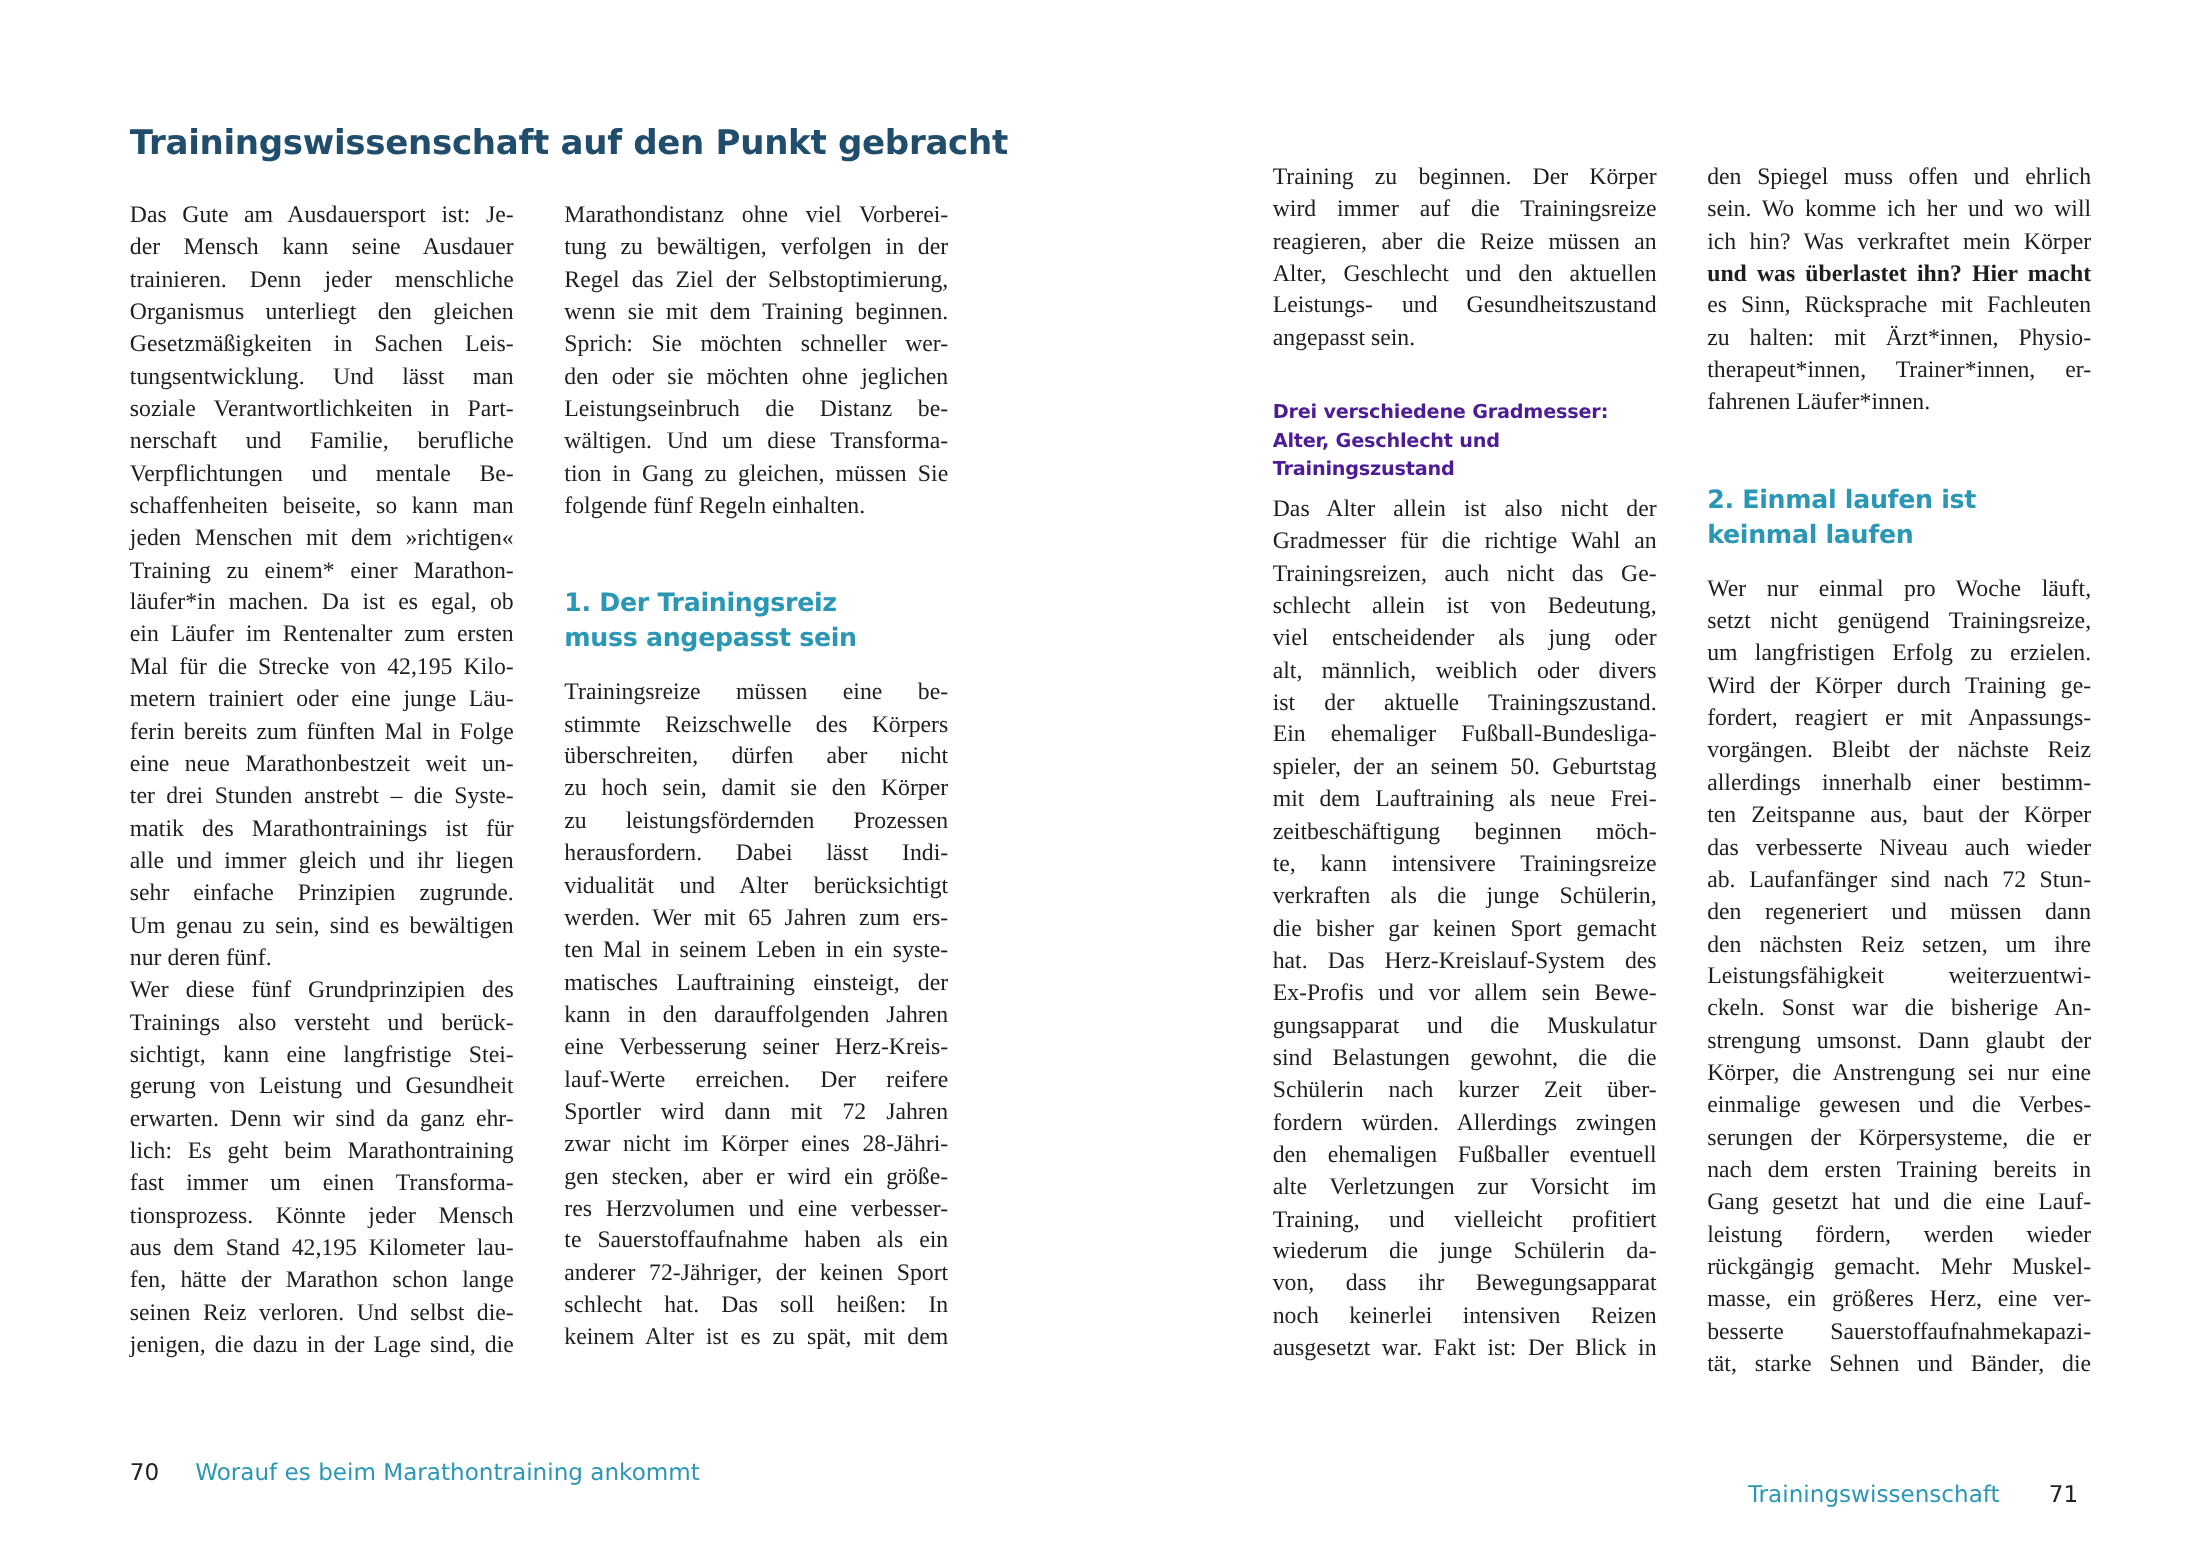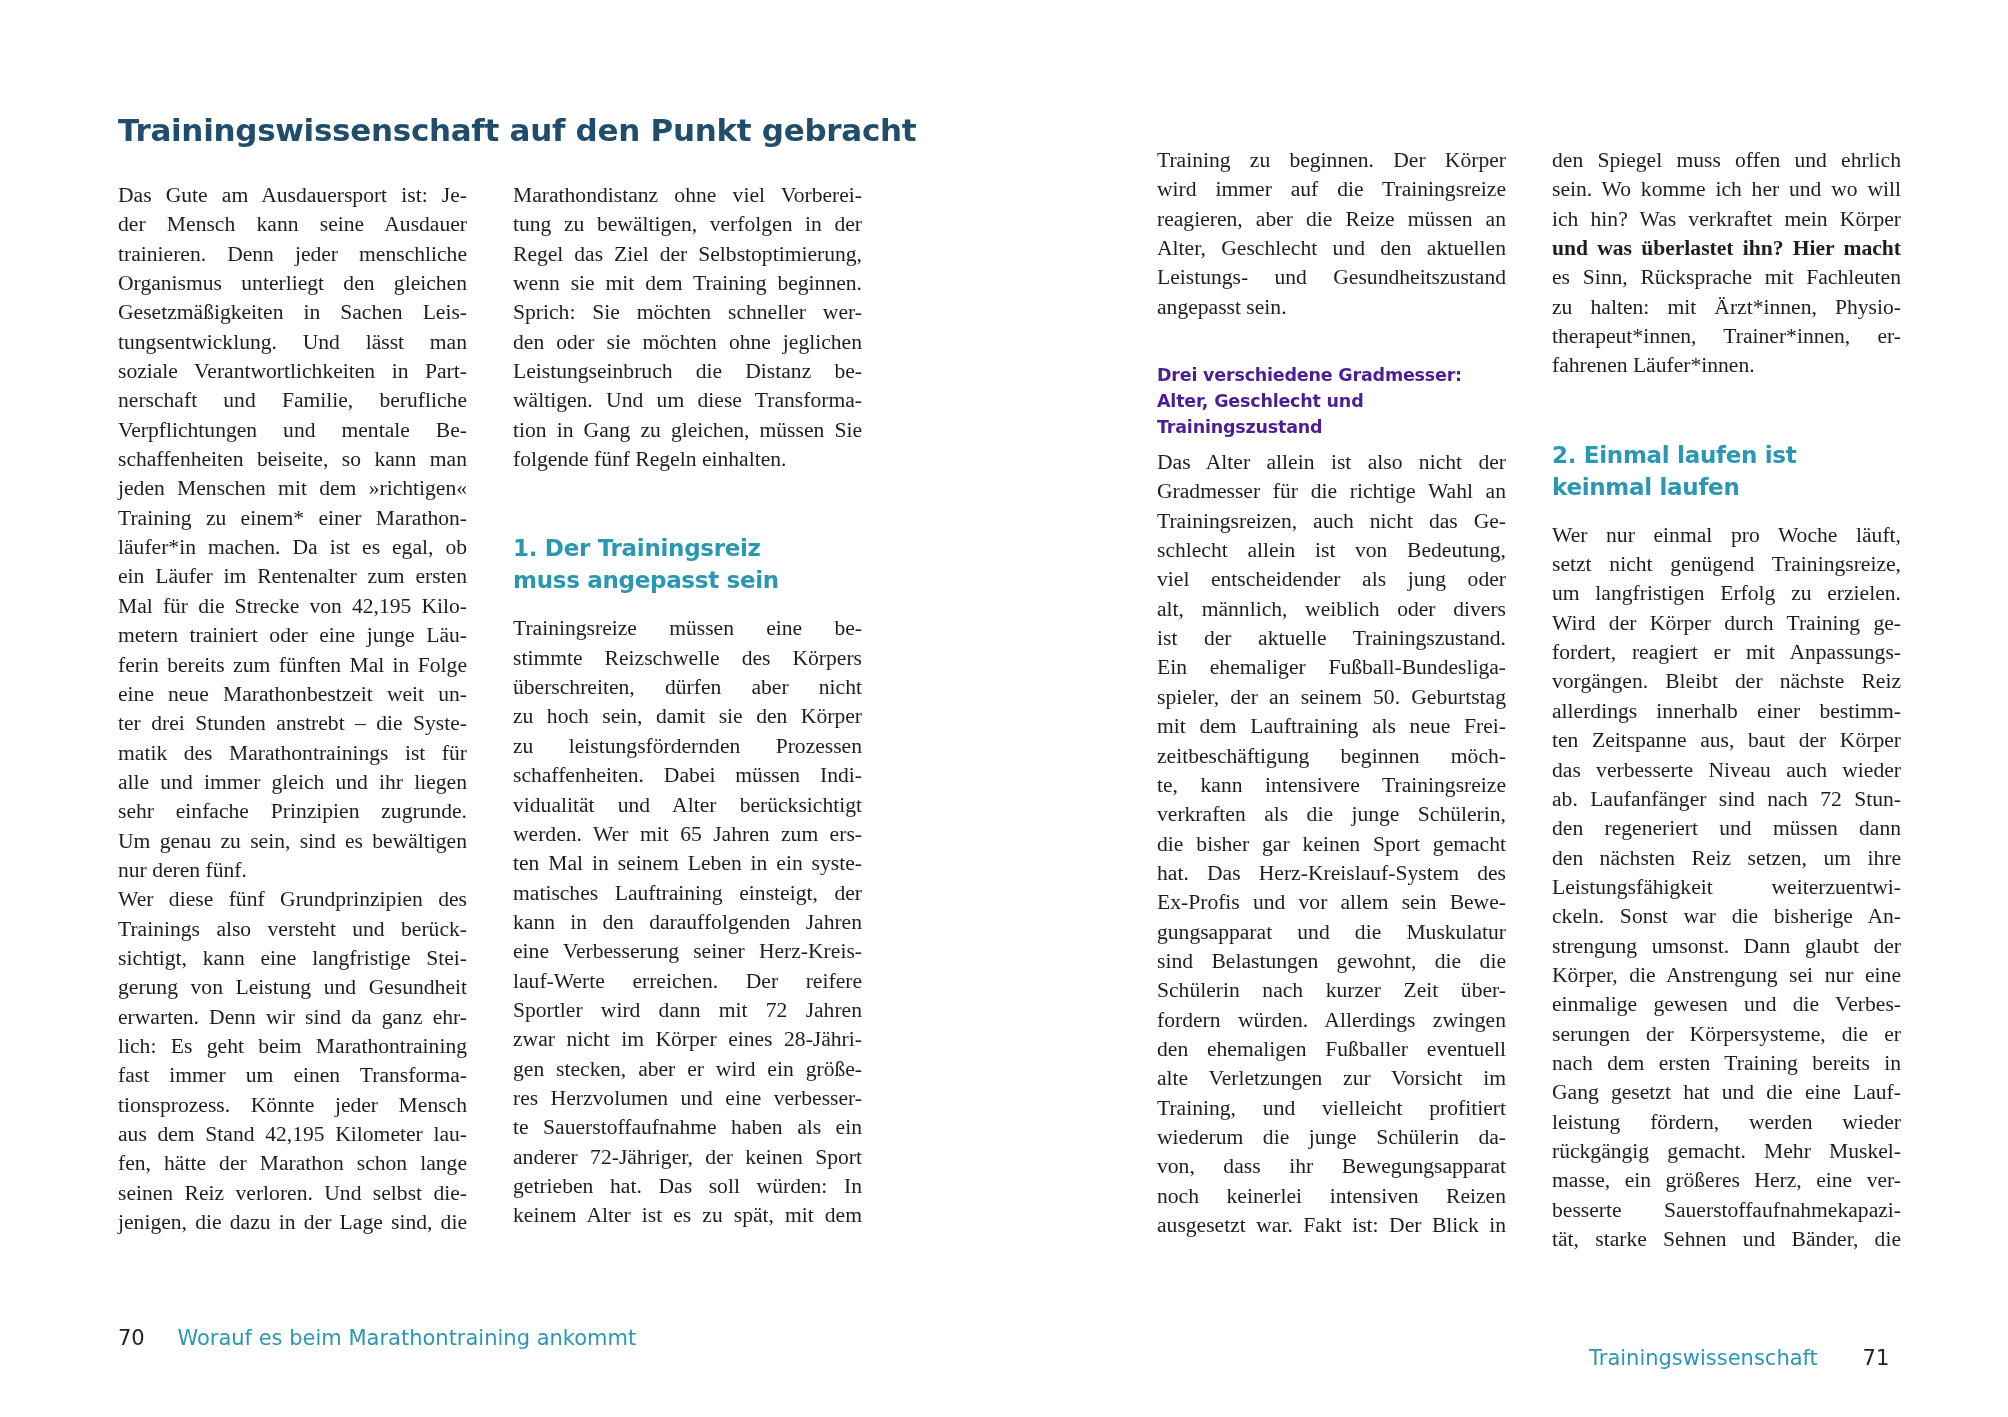--- a/index.html
+++ b/index.html
@@ -96,35 +96,35 @@
   <div class="h2" id="sec1-head" style="margin-top:58px; margin-bottom:18px;">
       <div>1. Der Trainingsreiz</div>
       <div>muss angepasst sein</div>
     </div>
   <div id="sec1-body">
       <span class="line" style="display: block; width: 349px;">Trainingsreize müssen eine be-</span>
       <span class="line" style="display: block; width: 349px;">stimmte Reizschwelle des Körpers</span>
       <span class="line" style="display: block; width: 349px;">überschreiten, dürfen aber nicht</span>
       <span class="line" style="display: block; width: 349px;">zu hoch sein, damit sie den Körper</span>
       <span class="line" style="display: block; width: 349px;">zu leistungsfördernden Prozessen</span>
-      <span class="line" style="display: block; width: 349px;">schaffenheiten. Dabei müssen Indi-</span>
+      <span class="line" style="display: block; width: 349px;">herausfordern. Dabei lässt Indi-</span>
       <span class="line" style="display: block; width: 349px;">vidualität und Alter berücksichtigt</span>
       <span class="line" style="display: block; width: 349px;">werden. Wer mit 65 Jahren zum ers-</span>
       <span class="line" style="display: block; width: 349px;">ten Mal in seinem Leben in ein syste-</span>
       <span class="line" style="display: block; width: 349px;">matisches Lauftraining einsteigt, der</span>
       <span class="line" style="display: block; width: 349px;">kann in den darauffolgenden Jahren</span>
       <span class="line" style="display: block; width: 349px;">eine Verbesserung seiner Herz-Kreis-</span>
       <span class="line" style="display: block; width: 349px;">lauf-Werte erreichen. Der reifere</span>
       <span class="line" style="display: block; width: 349px;">Sportler wird dann mit 72 Jahren</span>
       <span class="line" style="display: block; width: 349px;">zwar nicht im Körper eines 28-Jähri-</span>
       <span class="line" style="display: block; width: 349px;">gen stecken, aber er wird ein größe-</span>
       <span class="line" style="display: block; width: 349px;">res Herzvolumen und eine verbesser-</span>
       <span class="line" style="display: block; width: 349px;">te Sauerstoffaufnahme haben als ein</span>
       <span class="line" style="display: block; width: 349px;">anderer 72-Jähriger, der keinen Sport</span>
-      <span class="line" style="display: block; width: 349px;">getrieben hat. Das soll würden: In</span>
+      <span class="line" style="display: block; width: 349px;">schlecht hat. Das soll heißen: In</span>
       <span class="line" style="display: block; width: 349px;">keinem Alter ist es zu spät, mit dem</span>
     </div>
 </div>
 
 <div class="col" id="col3" style="left:1157px; top:146px;">
   <div id="col3-intro">
       <span class="line" style="display: block; width: 349px;">Training zu beginnen. Der Körper</span>
       <span class="line" style="display: block; width: 349px;">wird immer auf die Trainingsreize</span>
       <span class="line" style="display: block; width: 349px;">reagieren, aber die Reize müssen an</span>
       <span class="line" style="display: block; width: 349px;">Alter, Geschlecht und den aktuellen</span>

